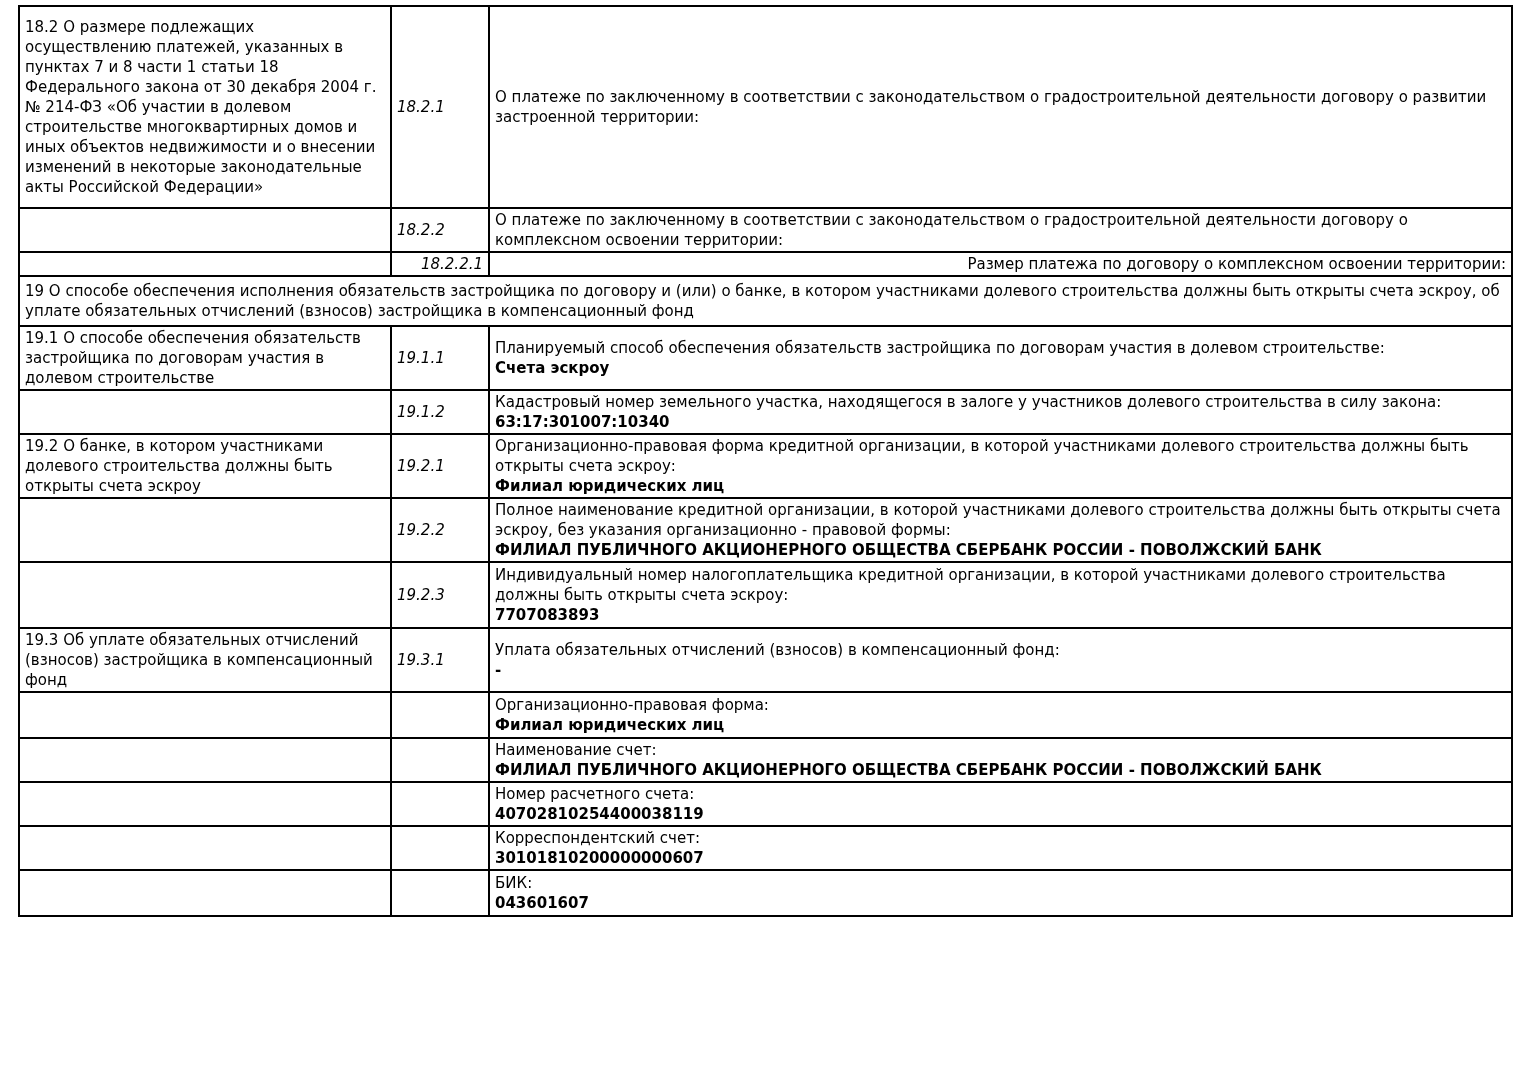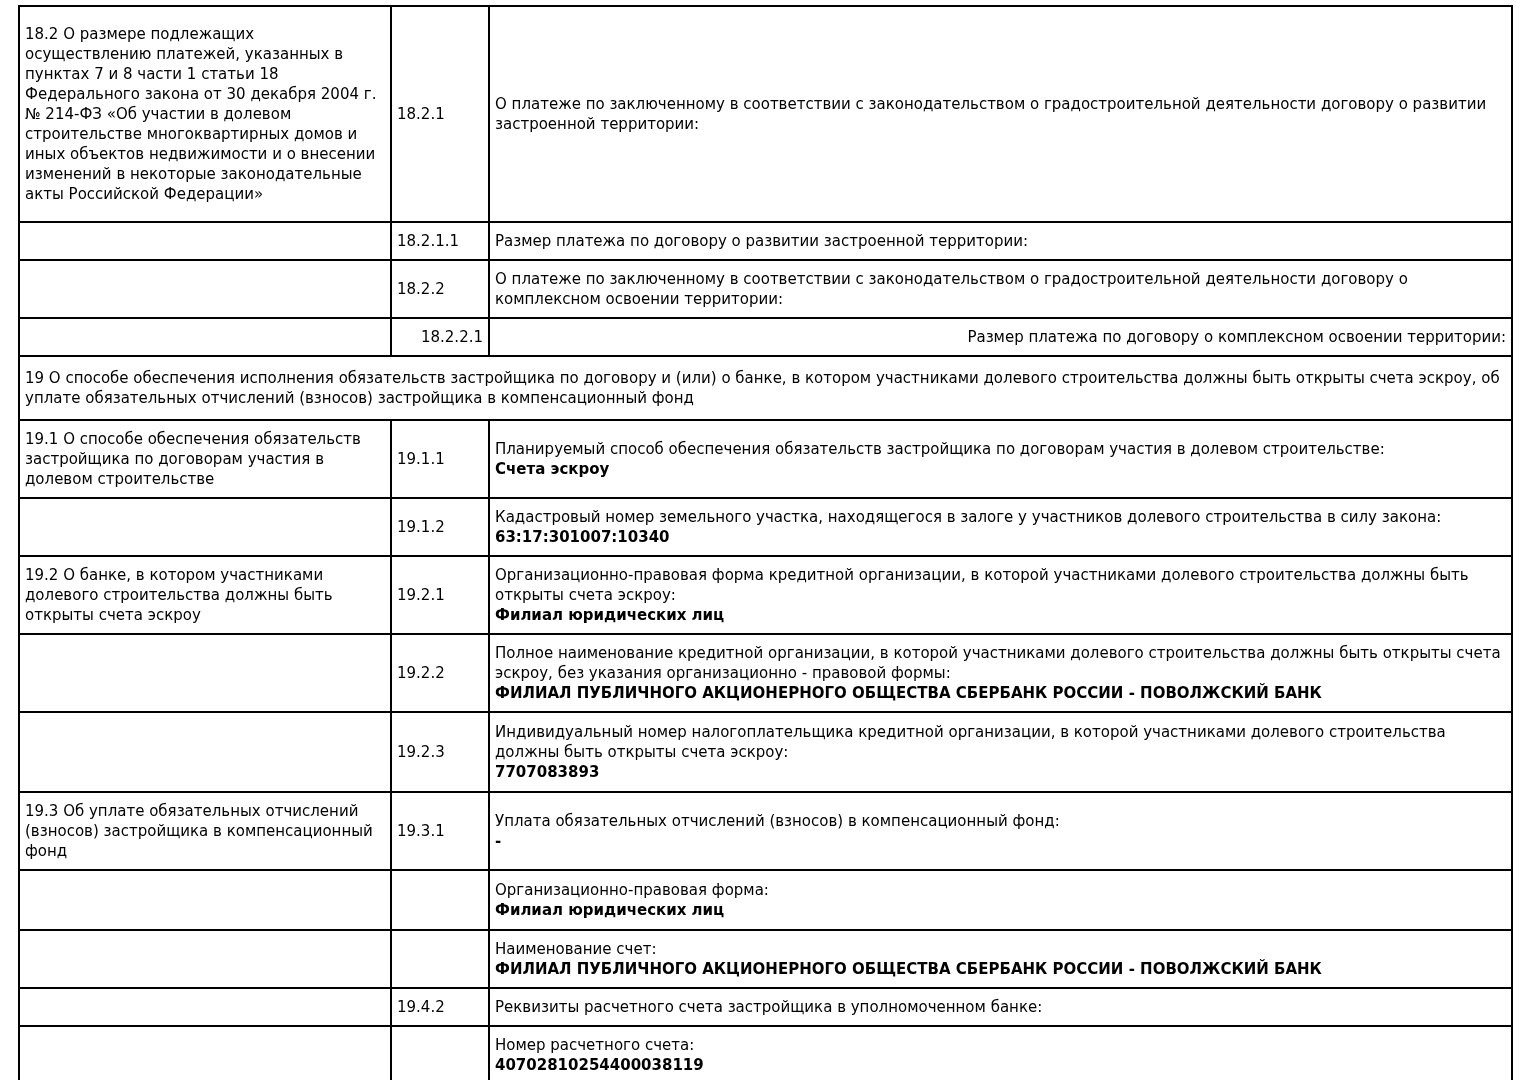--- a/index.html
+++ b/index.html
@@ -19,34 +19,35 @@
   table.decl {
     position: absolute;
     left: 18px;
     top: 5px;
     width: 1495px;
     border-collapse: collapse;
     table-layout: fixed;
   }
   table.decl td {
     border: 2px solid #000000;
-    padding: 8px 5px;
+    padding: 1px 5px;
     vertical-align: middle;
     font-size: 15px;
     line-height: 20px;
     word-wrap: break-word;
   }
   td.cat {
     vertical-align: top;
     font-size: 16px;
     line-height: 21px;
     padding-top: 2px;
   }
   td.num {
     font-size: 16px;
+    font-style: italic;
   }
   td.section-cell {
     font-size: 16px;
     line-height: 21px;
     vertical-align: top;
     padding-top: 3px;
   }
   .field-value {
     font-weight: bold;
   }
@@ -82,28 +83,20 @@
     </colgroup>
     <tbody>
       <tr class="r0">
         <td class="cat">18.2 О размере подлежащих осуществлению платежей, указанных в пунктах 7 и 8 части 1 статьи 18 Федерального закона от 30 декабря 2004 г. № 214-ФЗ «Об участии в долевом строительстве многоквартирных домов и иных объектов недвижимости и о внесении изменений в некоторые законодательные акты Российской Федерации»</td>
         <td class="num">18.2.1</td>
         <td class="content">
           <div class="field-label">О платеже по заключенному в соответствии с законодательством о градостроительной деятельности договору о развитии застроенной территории:</div>
           <div class="field-value"></div>
         </td>
       </tr>
-      <tr class="r1">
-        <td class="cat"></td>
-        <td class="num">18.2.1.1</td>
-        <td class="content">
-          <div class="field-label">Размер платежа по договору о развитии застроенной территории:</div>
-          <div class="field-value"></div>
-        </td>
-      </tr>
       <tr class="r2">
         <td class="cat"></td>
         <td class="num">18.2.2</td>
         <td class="content">
           <div class="field-label">О платеже по заключенному в соответствии с законодательством о градостроительной деятельности договору о комплексном освоении территории:</div>
           <div class="field-value"></div>
         </td>
       </tr>
       <tr class="r3">
         <td class="cat"></td>
@@ -173,34 +166,34 @@
         </td>
       </tr>
       <tr class="r12">
         <td class="cat"></td>
         <td class="num"></td>
         <td class="content">
           <div class="field-label">Наименование счет:</div>
           <div class="field-value">ФИЛИАЛ ПУБЛИЧНОГО АКЦИОНЕРНОГО ОБЩЕСТВА СБЕРБАНК РОССИИ - ПОВОЛЖСКИЙ БАНК</div>
         </td>
       </tr>
-      <tr class="r13">
-        <td class="cat"></td>
-        <td class="num">19.4.2</td>
-        <td class="content">
-          <div class="field-label">Реквизиты расчетного счета застройщика в уполномоченном банке:</div>
-          <div class="field-value"></div>
-        </td>
-      </tr>
       <tr class="r14">
         <td class="cat"></td>
         <td class="num"></td>
         <td class="content">
           <div class="field-label">Номер расчетного счета:</div>
           <div class="field-value">40702810254400038119</div>
+        </td>
+      </tr>
+      <tr class="r15">
+        <td class="cat"></td>
+        <td class="num"></td>
+        <td class="content">
+          <div class="field-label">Корреспондентский счет:</div>
+          <div class="field-value">30101810200000000607</div>
         </td>
       </tr>
       <tr class="r16">
         <td class="cat"></td>
         <td class="num"></td>
         <td class="content">
           <div class="field-label">БИК:</div>
           <div class="field-value">043601607</div>
         </td>
       </tr>

